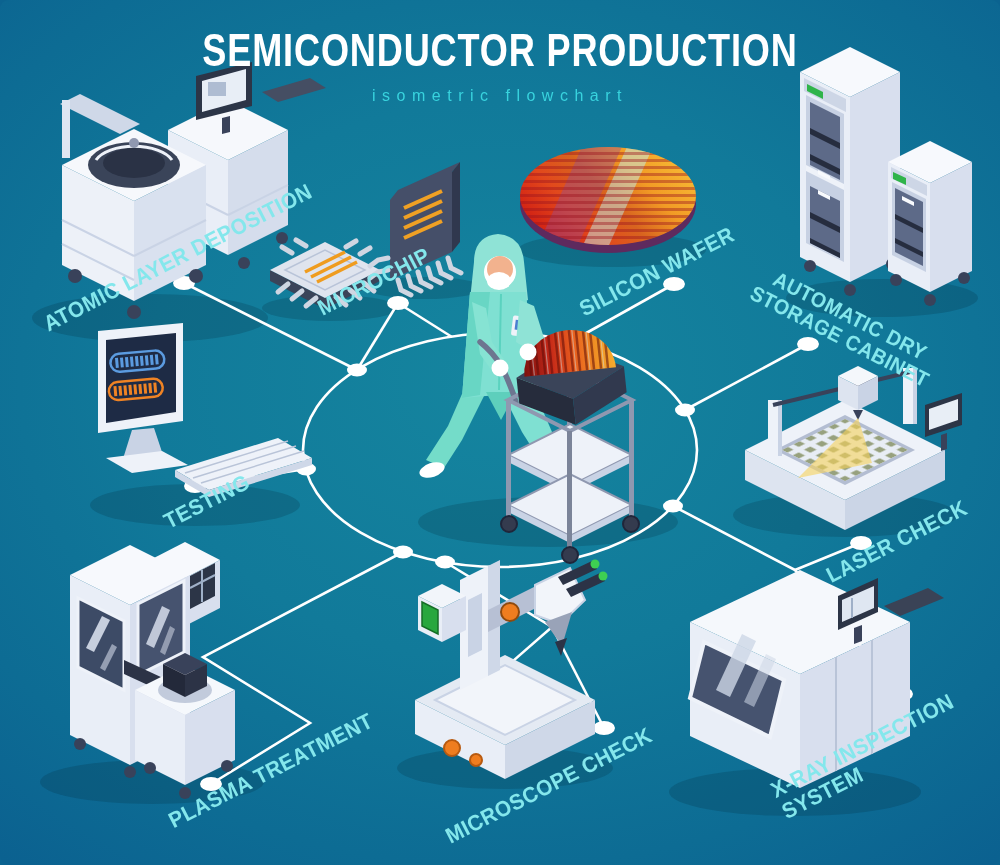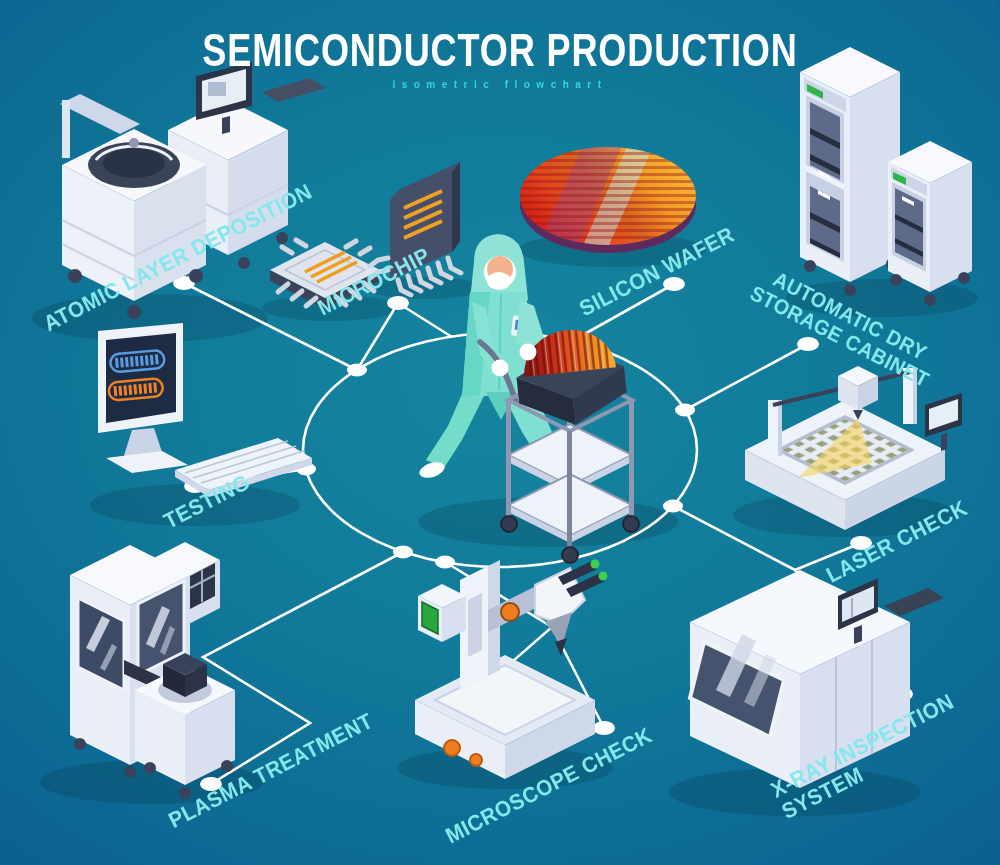--- a/index.html
+++ b/index.html
@@ -8,21 +8,21 @@
     background:radial-gradient(ellipse 78% 72% at 50% 44%, #15859f 0%, #117a9a 45%, #0d6c94 78%, #0b6190 100%);
     font-family:"Liberation Sans", sans-serif;
     border-radius:9px;
   }
   .hdr{position:absolute;top:26px;left:0;width:1000px;text-align:center;z-index:30;}
   .hdr h1{
     margin:0;color:#ffffff;font-size:43px;font-weight:700;letter-spacing:1px;
     transform:scaleX(.84) scaleY(1.08);transform-origin:50% 50%;white-space:nowrap;
   }
   .hdr .sub{
-    margin-top:4px;color:#38d3de;font-size:10px;font-weight:700;letter-spacing:6.5px;white-space:nowrap;
+    margin-top:12px;color:#38d3de;font-size:16px;font-weight:400;letter-spacing:6.5px;white-space:nowrap;
   }
   svg.art{position:absolute;left:0;top:0;z-index:10;}
   .flabel{
     position:absolute;z-index:20;color:#84e7ec;font-weight:700;font-size:22px;letter-spacing:.5px;
     white-space:nowrap;line-height:1.1;
   }
   .flabel.center{text-align:center;}
 </style>
 </head>
 <body>

